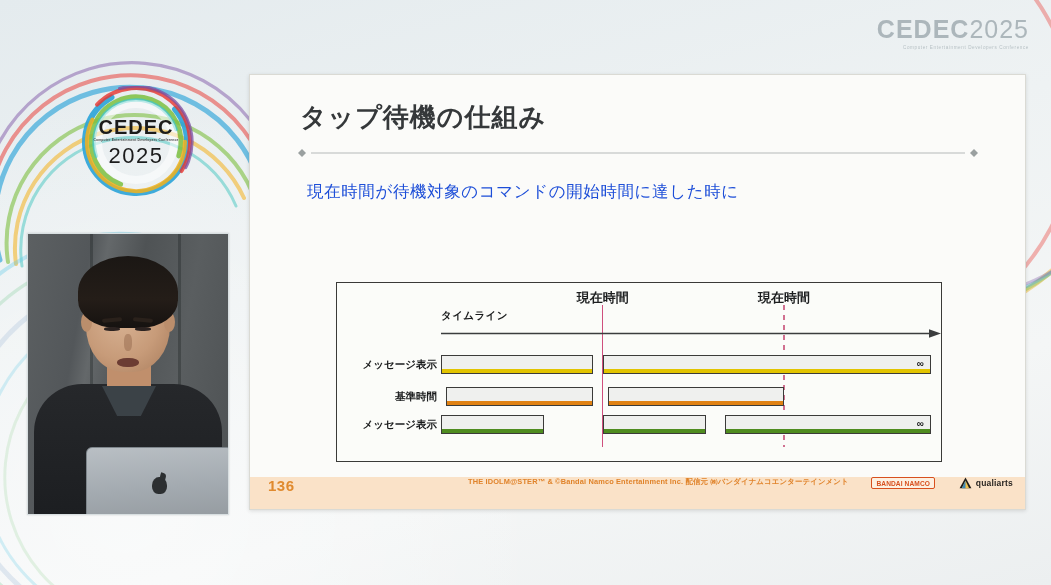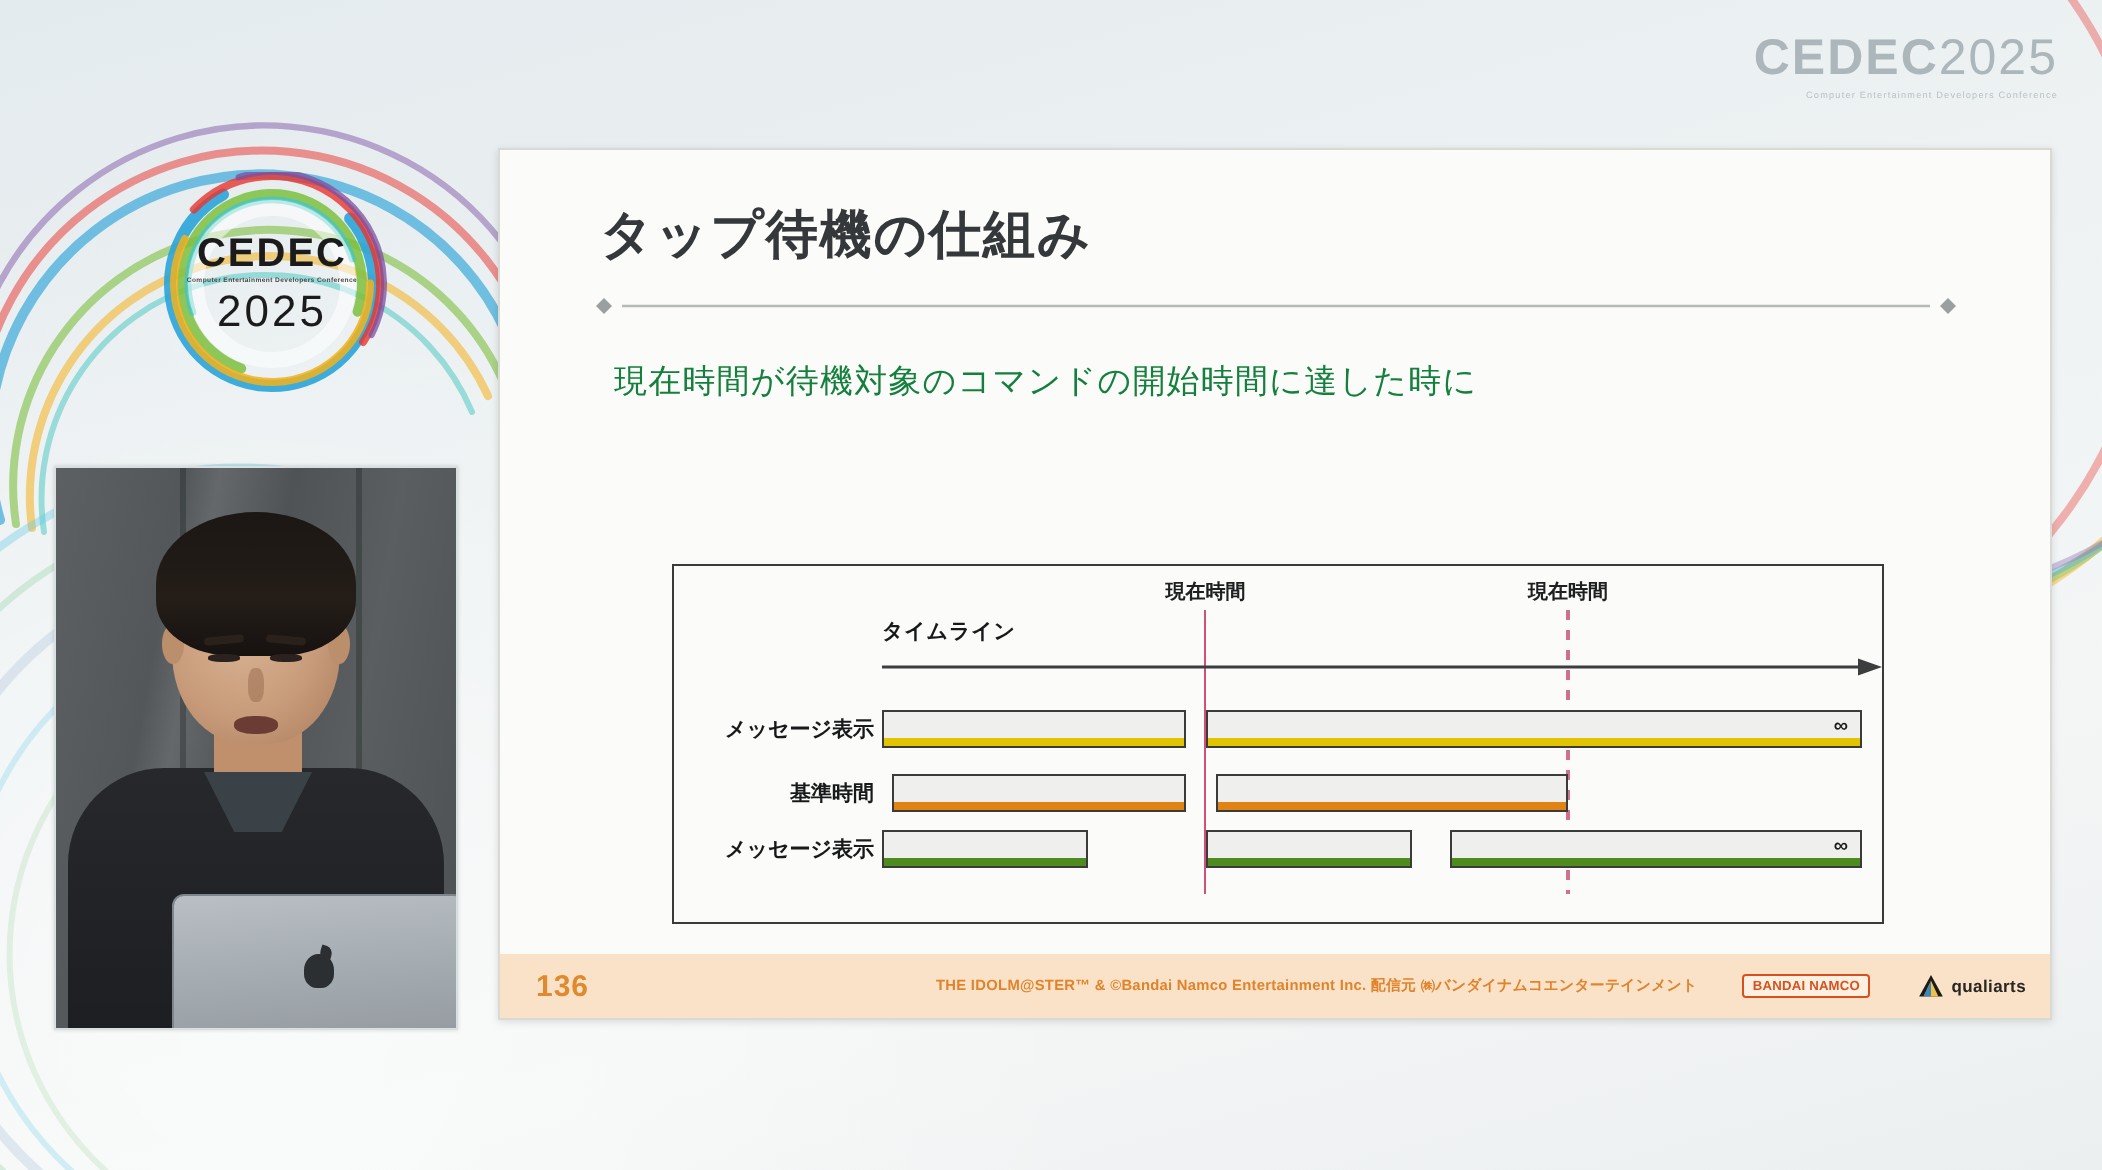--- a/index.html
+++ b/index.html
@@ -116,31 +116,31 @@
   }
   #slide-title{
     position:absolute;left:50px;top:25px;
     font-size:26px;font-weight:bold;color:#35383a;letter-spacing:1px;
   }
   #title-rule{
     position:absolute;left:43px;top:73px;width:690px;height:10px;
   }
   #slide-body{
     position:absolute;left:57px;top:100px;width:660px;
-    font-size:16.5px;color:#15803d;line-height:33px;letter-spacing:.6px;
+    font-size:16.5px;color:#1d4ed8;line-height:33px;letter-spacing:.6px;
   }
   #slide-body div{white-space:nowrap;}
 
   
   #diagram{
     position:absolute;left:86px;top:207px;width:604px;height:178px;
     background:#fbfcf9;border:1px solid #3a3a38;
   }
   .marker-label{
-    position:absolute;font-size:10px;font-weight:bold;color:#1d1f20;
+    position:absolute;font-size:13px;font-weight:bold;color:#1d1f20;
     transform:translateX(-50%);white-space:nowrap;
   }
   .marker-line{position:absolute;width:1.6px;top:22px;bottom:14px;}
   .marker-line.solid{background:#cf4f7d;}
   .marker-line.dashed{
     background:repeating-linear-gradient(180deg,#d07090 0 5px,transparent 5px 10px);
   }
   #timeline-label{
     position:absolute;left:104px;top:26px;font-size:10.5px;font-weight:bold;color:#17191a;
     letter-spacing:.4px;white-space:nowrap;
@@ -160,21 +160,21 @@
     position:absolute;left:0;right:0;bottom:0;height:4.5px;
   }
   .seg .inf{
     position:absolute;right:6px;top:-1px;font-size:10px;font-weight:bold;color:#1a1c1d;
     line-height:17px;
   }
 
   
   #slide-footer{
     position:absolute;left:0;right:0;bottom:0;height:32px;
-    background:#fae2c8;display:flex;align-items:center;
+    background:#fae2c8;display:flex;
   }
   #page-num{
     margin-left:18px;font-size:15px;font-weight:bold;color:#e08a2e;letter-spacing:.5px;
   }
   #copyright{
     position:absolute;left:218px;font-size:7.4px;font-weight:bold;color:#e0832a;
     letter-spacing:.15px;white-space:nowrap;
   }
   #logo-bandai{
     position:absolute;right:90px;font-size:6.6px;font-weight:bold;color:#d8501e;

